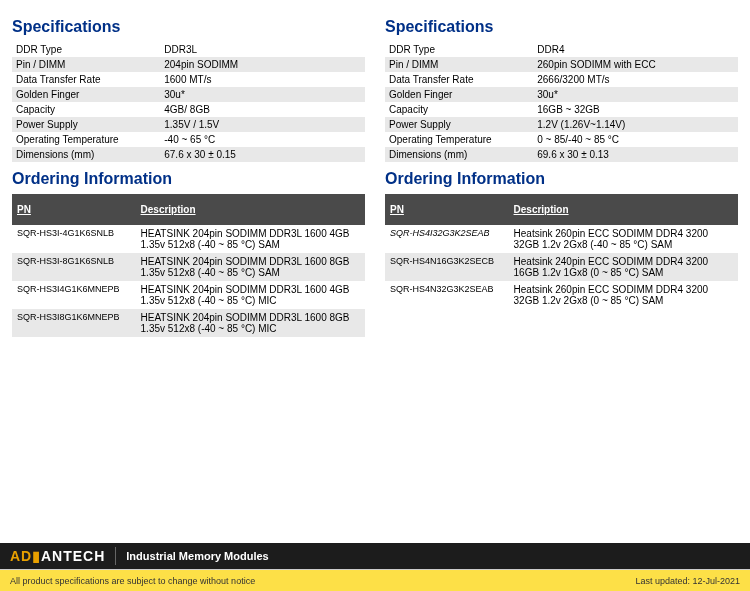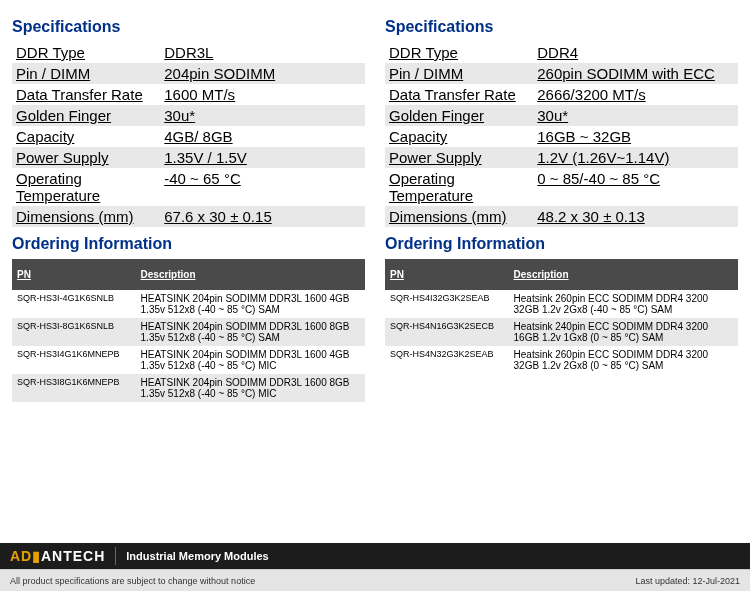--- a/index.html
+++ b/index.html
@@ -24,22 +24,21 @@
       font-weight: bold;
       color: #003087;
       margin-bottom: 6px;
       margin-top: 8px;
     }
 
     .spec-table {
       width: 100%;
       border-collapse: collapse;
       margin-bottom: 0;
-      font-size: 15px;
-      text-decoration: underline;
+      font-size: 10px;
     }
 
     .spec-table tr:nth-child(even) {
       background-color: #e8e8e8;
     }
     .spec-table tr:nth-child(odd) {
       background-color: #fff;
     }
 
     .spec-table td {
@@ -194,36 +193,36 @@
           <tr>
             <td>Power Supply</td>
             <td>1.2V (1.26V~1.14V)</td>
           </tr>
           <tr>
             <td>Operating Temperature</td>
             <td>0 ~ 85/-40 ~ 85 °C</td>
           </tr>
           <tr>
             <td>Dimensions (mm)</td>
-            <td>48.2 x 30 ± 0.13</td>
+            <td>69.6 x 30 ± 0.13</td>
           </tr>
         </tbody>
     </table>
 
     <div class="section-title">Ordering Information</div>
     <table class="ordering-table">
       <thead id="right-ordering-head">
           <tr>
             <td>PN</td>
             <td>Description</td>
           </tr>
         </thead>
       <tbody id="right-ordering-body">
           <tr>
-            <td style="font-size:9px;">SQR-HS4I32G3K2SEAB</td>
+            <td style="font-size:9px;font-style:italic;">SQR-HS4I32G3K2SEAB</td>
             <td>Heatsink 260pin ECC SODIMM DDR4 3200 32GB 1.2v 2Gx8 (-40 ~ 85 °C) SAM</td>
           </tr>
           <tr>
             <td style="font-size:9px;">SQR-HS4N16G3K2SECB</td>
             <td>Heatsink 240pin ECC SODIMM DDR4 3200 16GB 1.2v 1Gx8 (0 ~ 85 °C) SAM</td>
           </tr>
           <tr>
             <td style="font-size:9px;">SQR-HS4N32G3K2SEAB</td>
             <td>Heatsink 260pin ECC SODIMM DDR4 3200 32GB 1.2v 2Gx8 (0 ~ 85 °C) SAM</td>
           </tr>
@@ -235,16 +234,16 @@
 <div style="position:absolute;bottom:22px;left:0;right:0;background:#1c1c1c;height:26px;display:flex;align-items:center;padding:0 10px;gap:0;">
   <div style="display:flex;align-items:center;text-align:right;">
     <span style="font-size:14px;font-weight:900;color:#fff;letter-spacing:1px;">
       <span style="color:#e8a000;">AD</span><span style="color:#e8a000;font-weight:900;">▮</span><span>ANTECH</span>
     </span>
   </div>
   <div style="width:1px;height:18px;background:#666;margin:0 10px;"></div>
   <span style="font-size:11px;font-weight:bold;color:#fff;">Industrial Memory Modules</span>
 </div>
 
-<div style="position:absolute;bottom:0;left:0;right:0;background:#e5e5e5;border-top:1px solid #ccc;height:22px;display:flex;align-items:center;justify-content:space-between;padding:0 10px;">
+<div style="position:absolute;bottom:0;left:0;right:0;background:#fde047;border-top:1px solid #ccc;height:22px;display:flex;align-items:center;justify-content:space-between;padding:0 10px;">
   <span style="font-size:9px;color:#333;">All product specifications are subject to change without notice</span>
   <span style="font-size:9px;color:#333;">Last updated: 12-Jul-2021</span>
 </div>
 
 </body></html>

